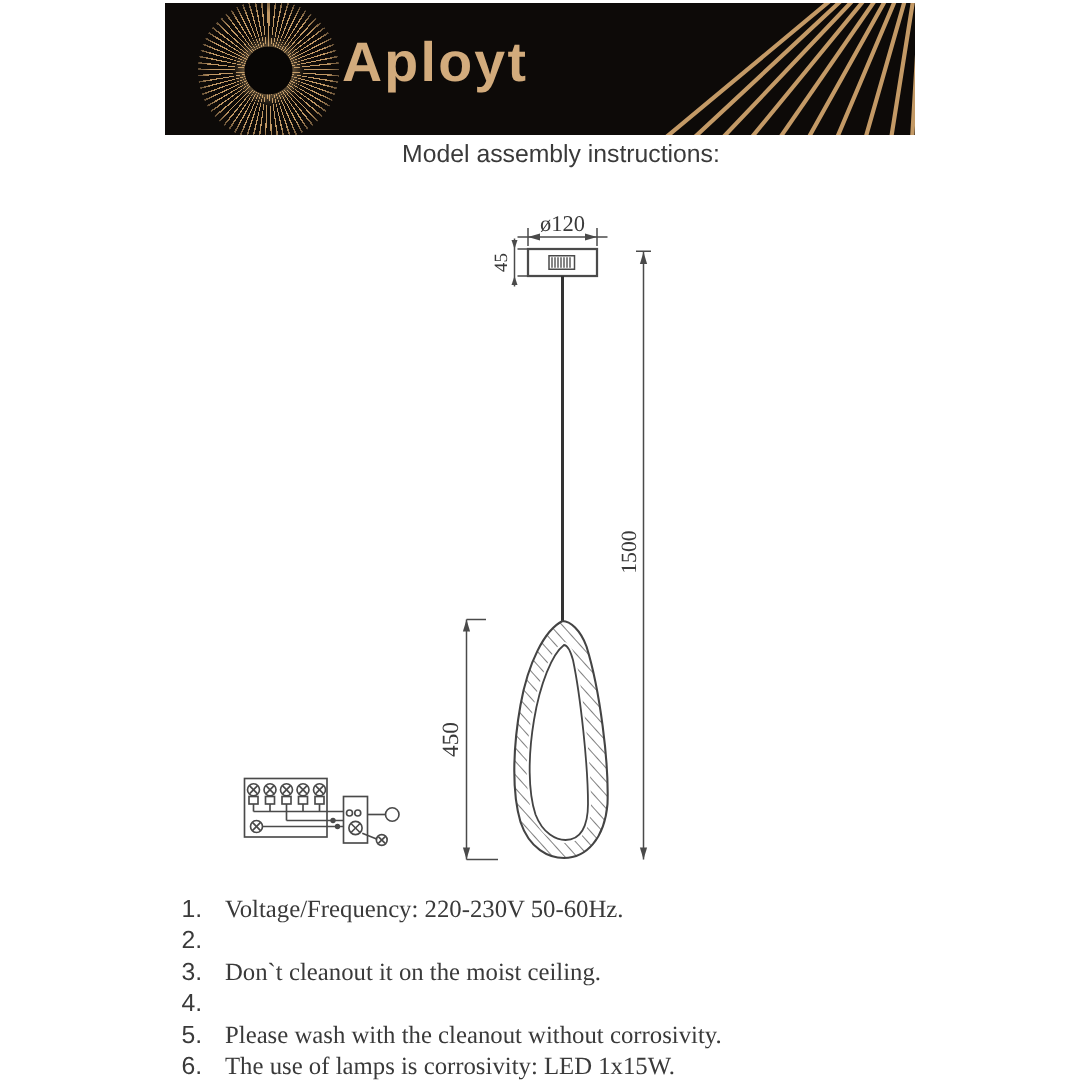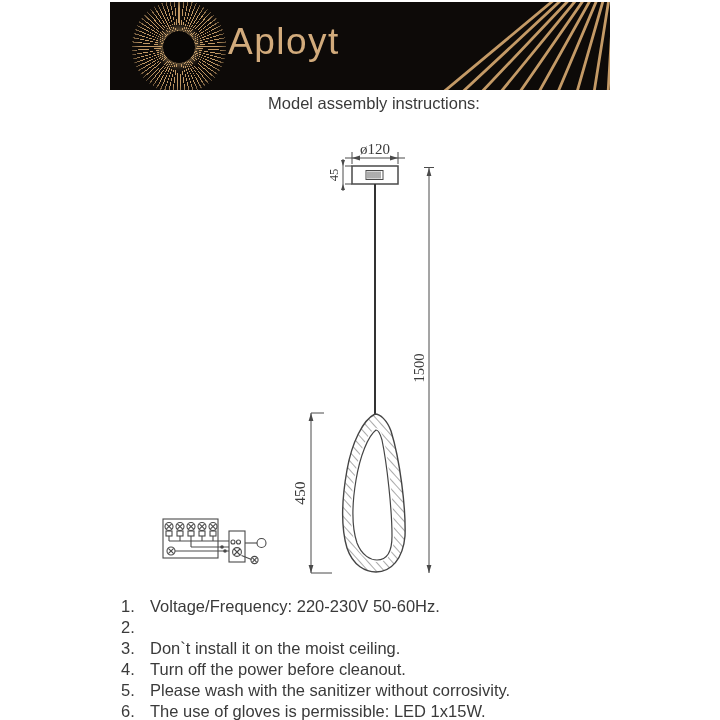--- a/index.html
+++ b/index.html
@@ -21,33 +21,33 @@
     position:absolute;inset:0;border-radius:50%;
     background:radial-gradient(circle, rgba(13,10,8,0) 0 58%, rgba(13,10,8,1) 82%);
   }
   .starburst-core{
     position:absolute;left:50%;top:50%;width:32px;height:32px;margin:-16px 0 0 -16px;
     background:#080605;border-radius:50%;
     box-shadow:0 0 7px 3px rgba(214,175,120,.55);
   }
   .brand{
     position:absolute;left:118px;top:21px;
-    font-size:37px;font-weight:400;letter-spacing:1.5px;color:#d2ab7c;line-height:1;
+    font-size:37px;font-weight:700;letter-spacing:1.5px;color:#d2ab7c;line-height:1;
   }
   .rays{position:absolute;right:0;top:0;height:88px;width:180px;}
   
   .heading{position:absolute;left:0;top:94px;width:720px;text-align:center;}
   .heading div{font-size:16.5px;line-height:18px;color:#3a3a3a;margin-left:28px;}
   
   .drawing{position:absolute;left:0;top:0;width:720px;height:720px;}
   
   .instructions{position:absolute;left:121px;top:596px;width:490px;}
   .instr-row{display:flex;font-size:16.5px;line-height:20.9px;color:#3a3a3a;}
   .instr-num{width:22px;flex:0 0 22px;}
-  .instr-text{padding-left:7px;}
+  .instr-text{padding-left:7px;font-family:Liberation Serif, serif;}
 </style>
 </head>
 <body>
 
 <div class="banner">
   <div class="starburst-wrap">
     <div class="starburst"></div>
     <div class="starburst-fade"></div>
     <div class="starburst-core"></div>
   </div>
@@ -205,27 +205,26 @@
 <div class="instructions">
   <div class="instr-row">
     <span class="instr-num">1.</span>
     <span class="instr-text">Voltage/Frequency: 220-230V 50-60Hz.</span>
   </div>
   <div class="instr-row">
     <span class="instr-num">2.</span>
   </div>
   <div class="instr-row">
     <span class="instr-num">3.</span>
-    <span class="instr-text">Don`t install it on the moist ceiling.</span>
+    <span class="instr-text">Don`t cleanout it on the moist ceiling.</span>
   </div>
   <div class="instr-row">
     <span class="instr-num">4.</span>
-    <span class="instr-text">Turn off the power before cleanout.</span>
   </div>
   <div class="instr-row">
     <span class="instr-num">5.</span>
-    <span class="instr-text">Please wash with the sanitizer without corrosivity.</span>
+    <span class="instr-text">Please wash with the cleanout without corrosivity.</span>
   </div>
   <div class="instr-row">
     <span class="instr-num">6.</span>
-    <span class="instr-text">The use of gloves is permissible: LED 1x15W.</span>
+    <span class="instr-text">The use of lamps is corrosivity: LED 1x15W.</span>
   </div>
 </div>
 
 </body></html>

